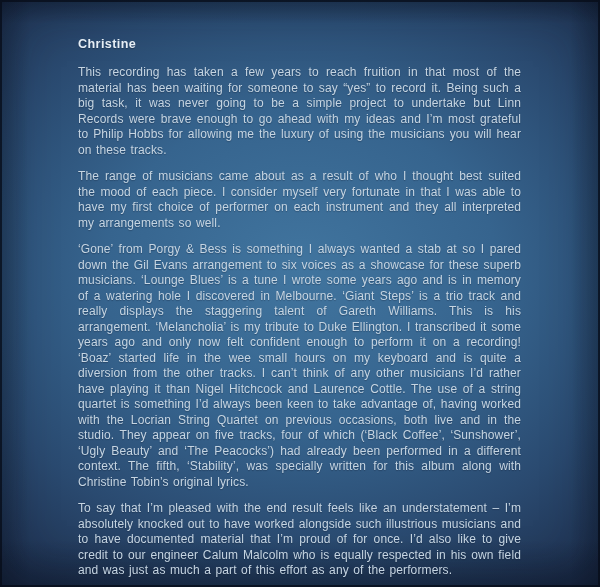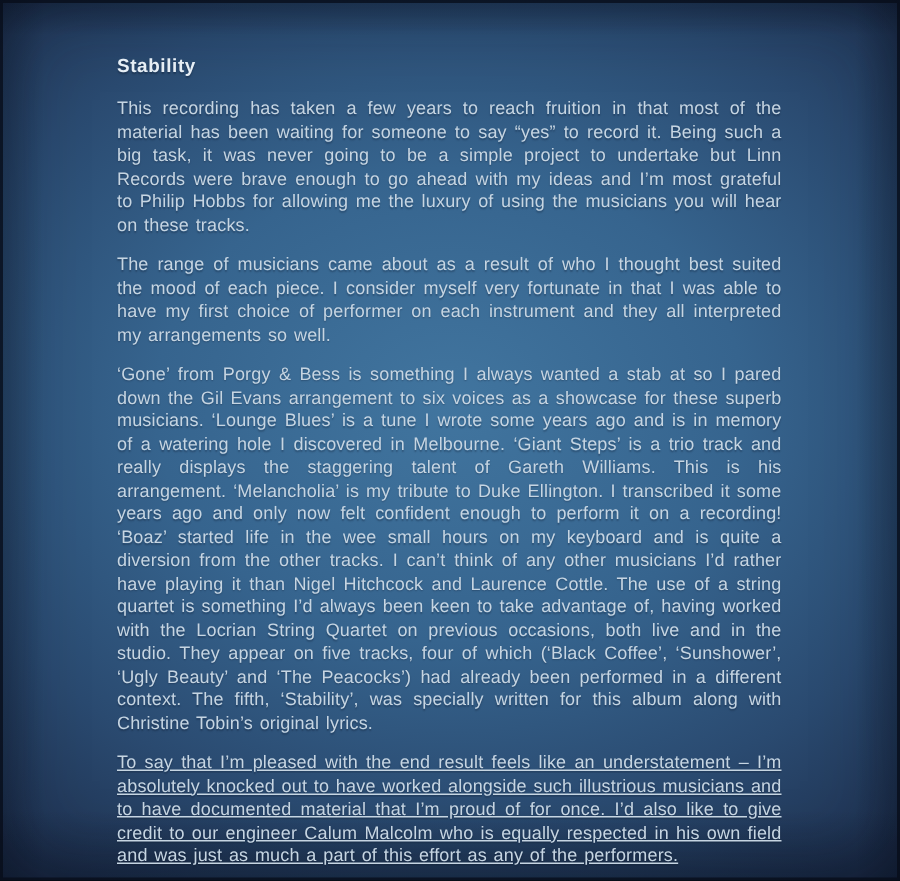--- a/index.html
+++ b/index.html
@@ -42,26 +42,26 @@
   .para {
     margin: 0 0 11px 0;
     font-size: 12px;
     line-height: 15.5px;
     letter-spacing: 0.12px;
     word-spacing: 1px;
     text-align: justify;
     color: var(--text-color);
     text-shadow: 0 1px 1px rgba(10,20,40,0.30);
   }
-  .para:last-child { margin-bottom: 0; text-decoration: underline; }
+  .para:last-child { margin-bottom: 0; }
 </style>
 </head>
 <body>
 
 <div class="scan">
   <div class="content">
-    <h1 class="title">Stability</h1>
+    <h1 class="title">Christine</h1>
     <p class="para">This recording has taken a few years to reach fruition in that most of the material has been waiting for someone to say “yes” to record it. Being such a big task, it was never going to be a simple project to undertake but Linn Records were brave enough to go ahead with my ideas and I’m most grateful to Philip Hobbs for allowing me the luxury of using the musicians you will hear on these tracks.</p>
     <p class="para">The range of musicians came about as a result of who I thought best suited the mood of each piece. I consider myself very fortunate in that I was able to have my first choice of performer on each instrument and they all interpreted my arrangements so well.</p>
     <p class="para">‘Gone’ from Porgy &amp; Bess is something I always wanted a stab at so I pared down the Gil Evans arrangement to six voices as a showcase for these superb musicians. ‘Lounge Blues’ is a tune I wrote some years ago and is in memory of a watering hole I discovered in Melbourne. ‘Giant Steps’ is a trio track and really displays the staggering talent of Gareth Williams. This is his arrangement. ‘Melancholia’ is my tribute to Duke Ellington. I transcribed it some years ago and only now felt confident enough to perform it on a recording! ‘Boaz’ started life in the wee small hours on my keyboard and is quite a diversion from the other tracks. I can’t think of any other musicians I’d rather have playing it than Nigel Hitchcock and Laurence Cottle. The use of a string quartet is something I’d always been keen to take advantage of, having worked with the Locrian String Quartet on previous occasions, both live and in the studio. They appear on five tracks, four of which (‘Black Coffee’, ‘Sunshower’, ‘Ugly Beauty’ and ‘The Peacocks’) had already been performed in a different context. The fifth, ‘Stability’, was specially written for this album along with Christine Tobin’s original lyrics.</p>
     <p class="para">To say that I’m pleased with the end result feels like an understatement – I’m absolutely knocked out to have worked alongside such illustrious musicians and to have documented material that I’m proud of for once. I’d also like to give credit to our engineer Calum Malcolm who is equally respected in his own field and was just as much a part of this effort as any of the performers.</p>
   </div>
 </div>
 
 </body></html>

